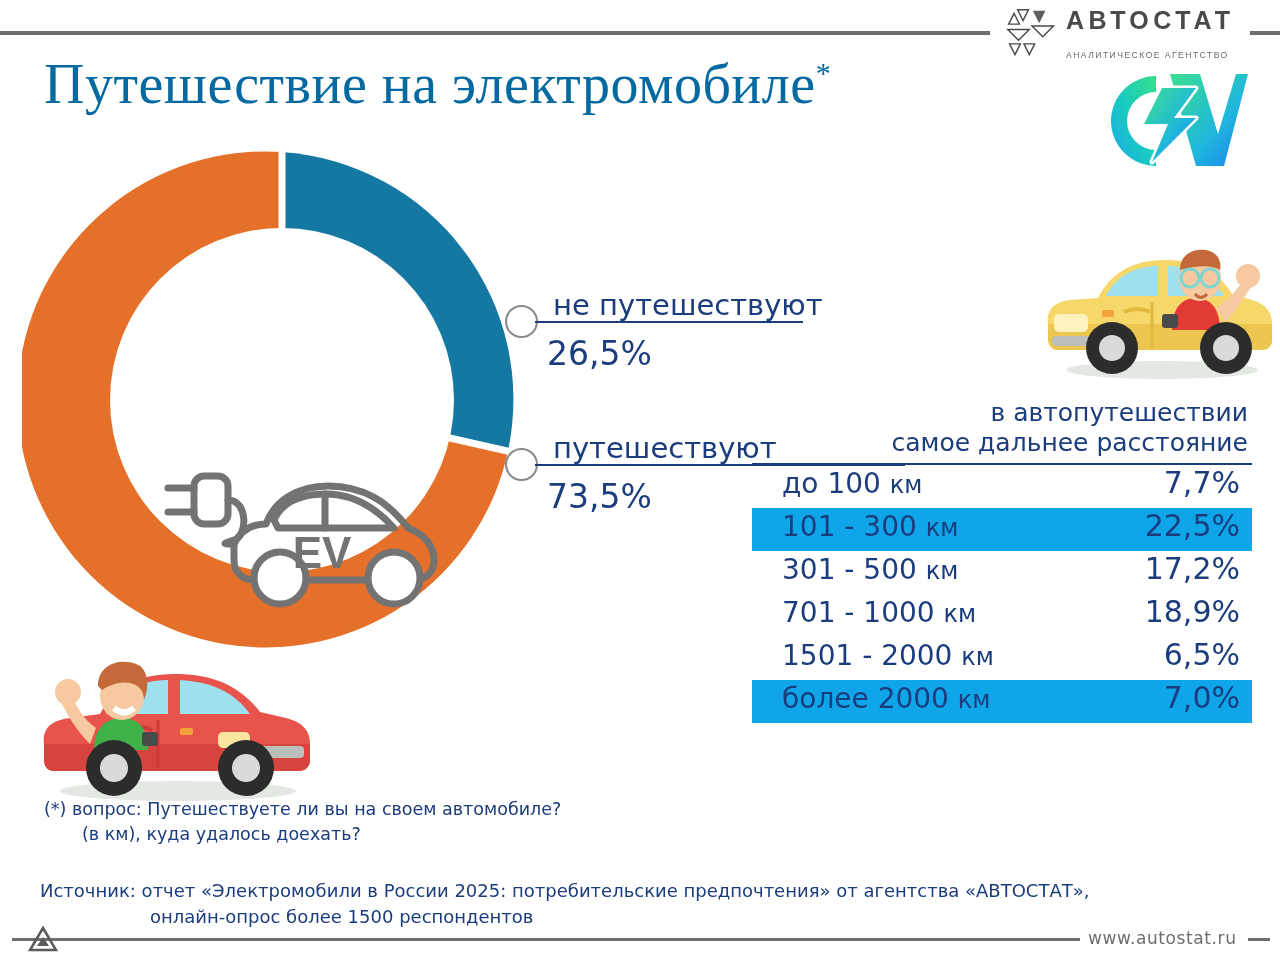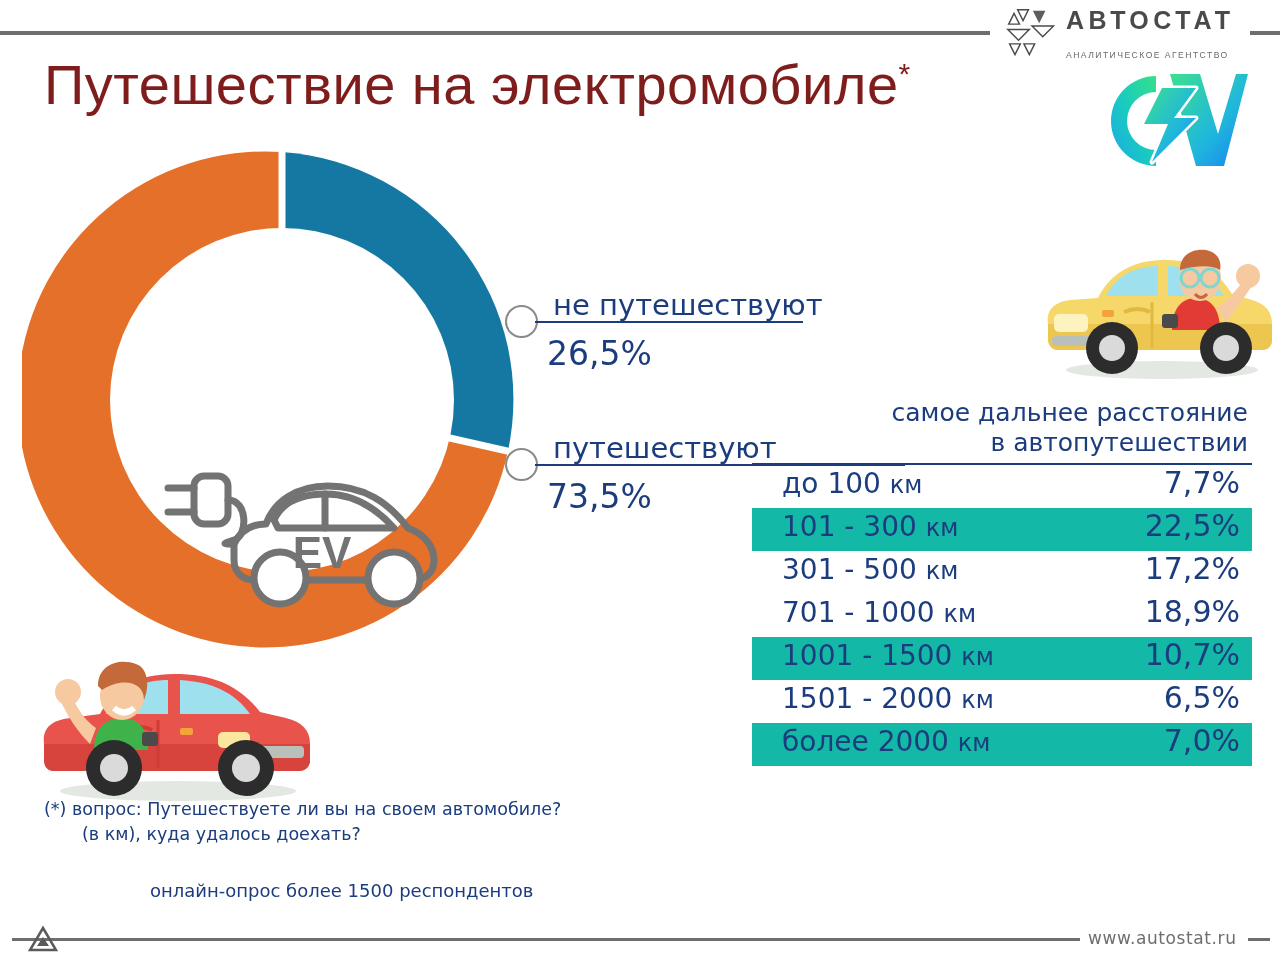--- a/index.html
+++ b/index.html
@@ -33,22 +33,22 @@
   .autostat-sub{
     font-size:8.6px;letter-spacing:1.45px;color:#6a6a6a;margin-top:18px;
   }
 
   
   .ev-logo{position:absolute;left:1078px;top:62px;width:170px;height:115px;}
 
   
   .title{
     position:absolute;left:44px;top:52px;
-    font-size:56px;color:#7f1d1d;letter-spacing:0.5px;white-space:nowrap;
-    font-family:Liberation Sans, sans-serif;font-weight:400;
+    font-size:56px;color:#0369a1;letter-spacing:0.5px;white-space:nowrap;
+    font-family:Liberation Serif, serif;font-weight:400;
   }
   .title sup{font-size:30px;vertical-align:super;}
 
   
   .donut-wrap{position:absolute;left:22px;top:140px;width:520px;height:520px;}
   .ev-car-icon{position:absolute;left:140px;top:318px;width:290px;height:160px;}
 
   
   .callout{position:absolute;}
   .callout .dot{
@@ -74,21 +74,21 @@
     color:#1b3c7d;font-size:25px;text-align:right;line-height:1.18;
     font-family:"DejaVu Sans",sans-serif;
     padding-right:4px;
   }
   .table-rule{height:2px;background:#1b3c7d;margin-top:6px;}
   .trow{
     display:flex;align-items:baseline;justify-content:space-between;
     height:43px;padding:0 12px 0 30px;box-sizing:border-box;
     color:#1b3c7d;font-family:"DejaVu Sans",sans-serif;
   }
-  .trow.alt{background:#14b8a6;}
+  .trow.alt{background:#0ea5e9;}
   .trow .lbl{font-size:28px;white-space:nowrap;}
   .trow .lbl .unit{font-size:24px;}
   .trow .val{font-size:30px;}
 
   
   .footnote{
     position:absolute;left:44px;top:797px;width:690px;
     color:#1b3c7d;font-size:17.5px;line-height:1.45;
     font-family:"DejaVu Sans",sans-serif;
   }
@@ -216,44 +216,40 @@
 
   <div class="callout" id="callout-yes">
     <div class="dot"></div>
     <div class="lead" style="left:30px;top:16px;width:370px;"></div>
     <div class="ctext cname" style="left:48px;top:-14px;">путешествуют</div>
     <div class="ctext cval" style="left:42px;top:24px;">73,5%</div>
   </div>
 
   <div class="table-block">
     <div class="table-head">
+      <div>в автопутешествии</div>
       <div>самое дальнее расстояние</div>
-      <div>в автопутешествии</div>
     </div>
     <div class="table-rule"></div>
     <div id="table-rows">
         <div class="trow">
           <div class="lbl">до 100 <span class="unit">км</span></div>
           <div class="val">7,7%</div>
         </div>
         <div class="trow alt">
           <div class="lbl">101 - 300 <span class="unit">км</span></div>
           <div class="val">22,5%</div>
         </div>
         <div class="trow">
           <div class="lbl">301 - 500 <span class="unit">км</span></div>
           <div class="val">17,2%</div>
         </div>
         <div class="trow">
           <div class="lbl">701 - 1000 <span class="unit">км</span></div>
           <div class="val">18,9%</div>
-        </div>
-        <div class="trow alt">
-          <div class="lbl">1001 - 1500 <span class="unit">км</span></div>
-          <div class="val">10,7%</div>
         </div>
         <div class="trow">
           <div class="lbl">1501 - 2000 <span class="unit">км</span></div>
           <div class="val">6,5%</div>
         </div>
         <div class="trow alt">
           <div class="lbl">более 2000 <span class="unit">км</span></div>
           <div class="val">7,0%</div>
         </div>
       </div>
@@ -323,20 +319,21 @@
     <circle cx="218" cy="140" r="28" fill="#2c2c2c"></circle>
     <circle cx="218" cy="140" r="14" fill="#dadada"></circle>
   </svg>
 
   <div class="footnote">
     <span>(*) вопрос: Путешествуете ли вы на своем автомобиле?</span>
     <span class="ln3">(в км), куда удалось доехать?</span>
   </div>
 
   <div class="source">
+    <span>Источник: отчет «Электромобили в России 2025: потребительские предпочтения» от агентства «АВТОСТАТ»,</span>
     <span class="ln2">онлайн-опрос более 1500 респондентов</span>
   </div>
 
   <div class="footer-rule-left"></div>
   <div class="footer-rule-right"></div>
   <svg class="footer-mark" viewBox="0 0 30 28">
     <polygon points="15,3 28,25 2,25" fill="none" stroke="#5a5a5a" stroke-width="2.5"></polygon>
     <polygon points="15,12 21,21 9,21" fill="#5a5a5a"></polygon>
   </svg>
   <div class="footer-url">www.autostat.ru</div>

